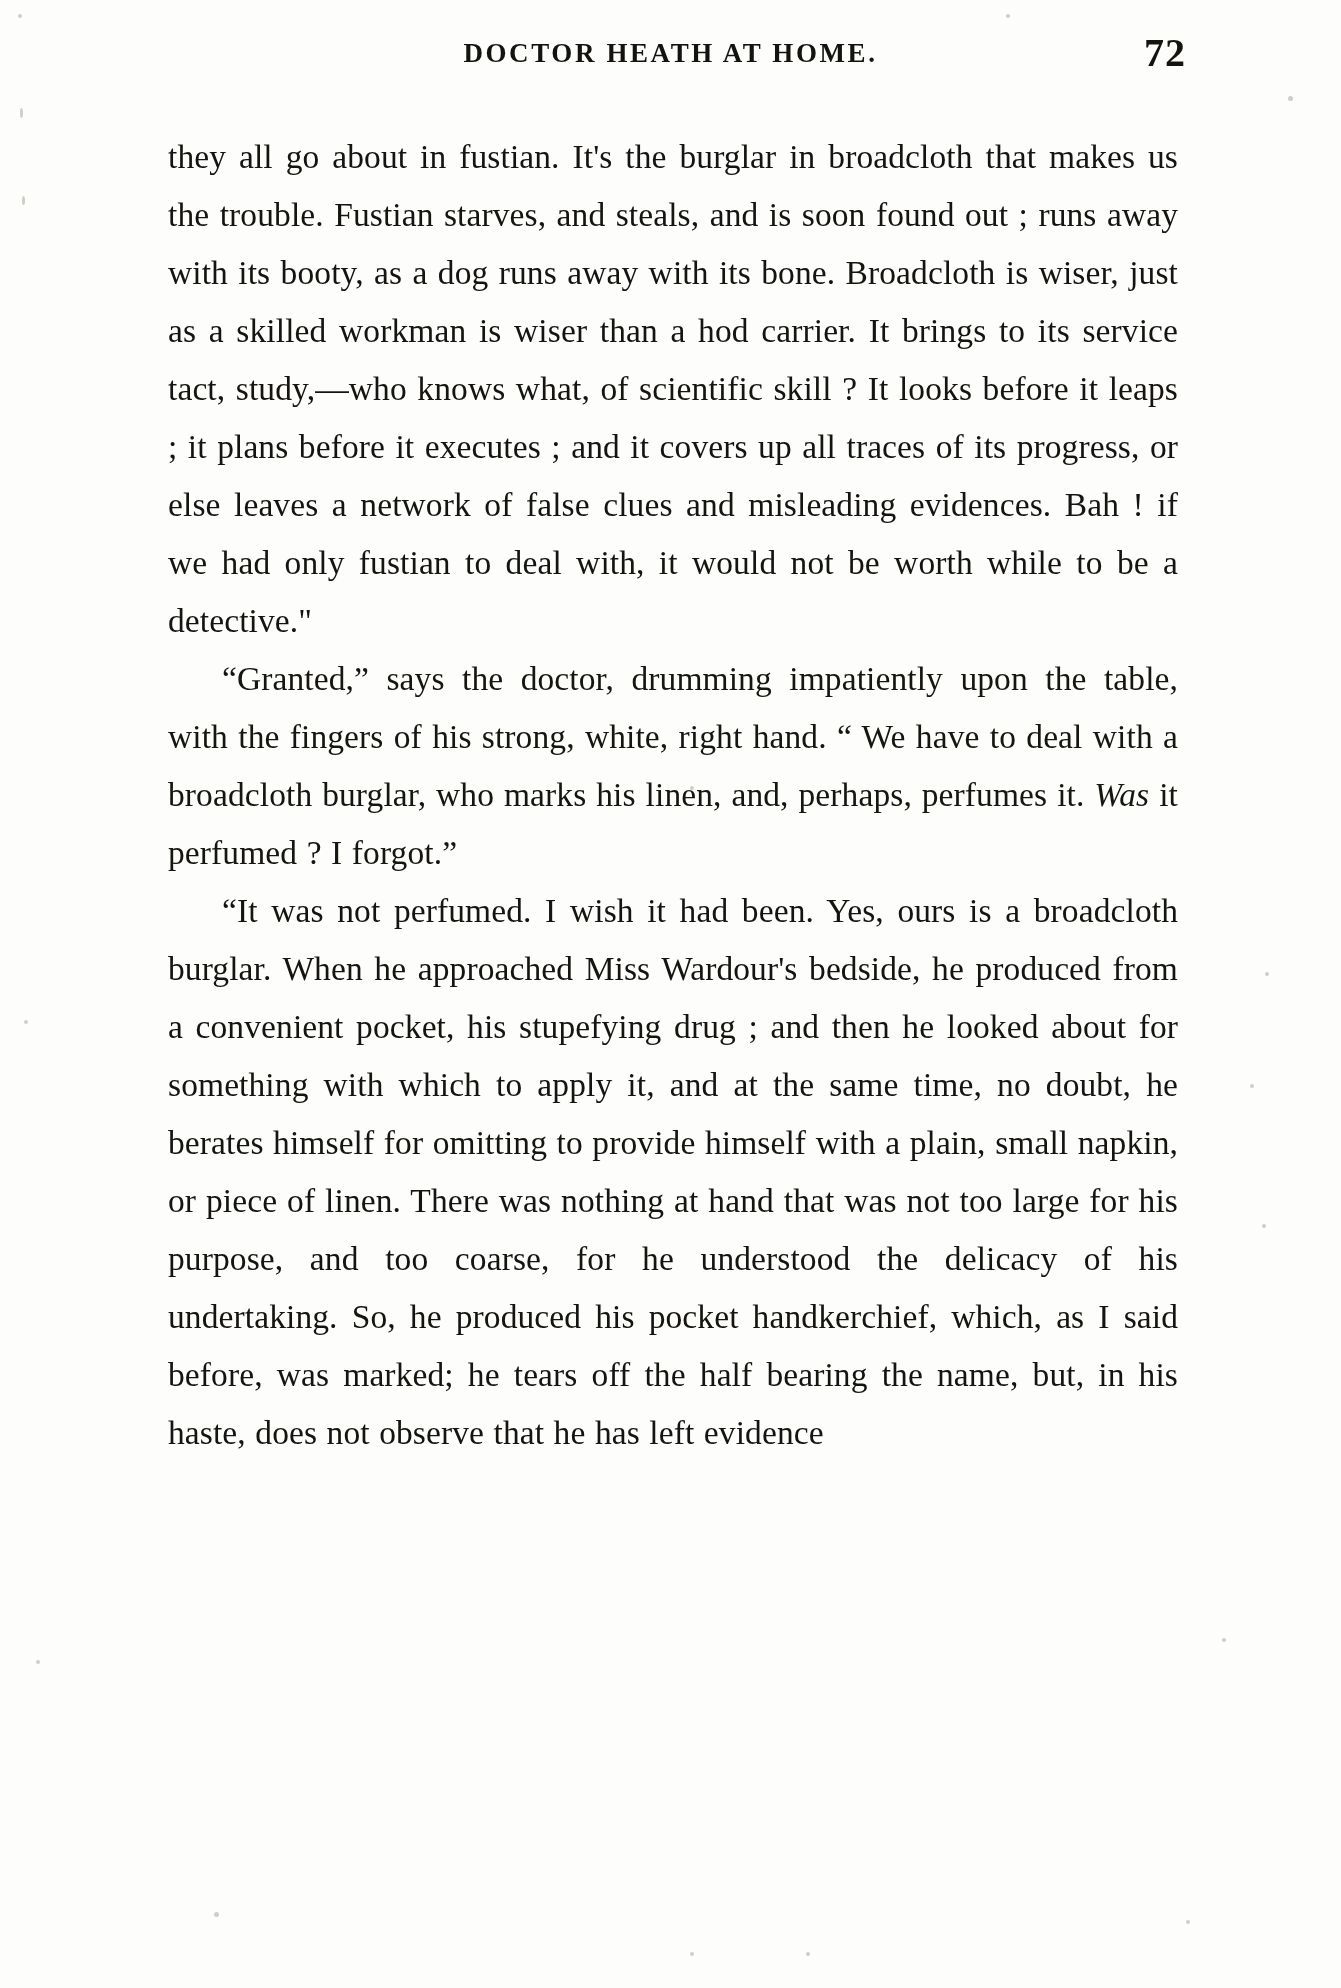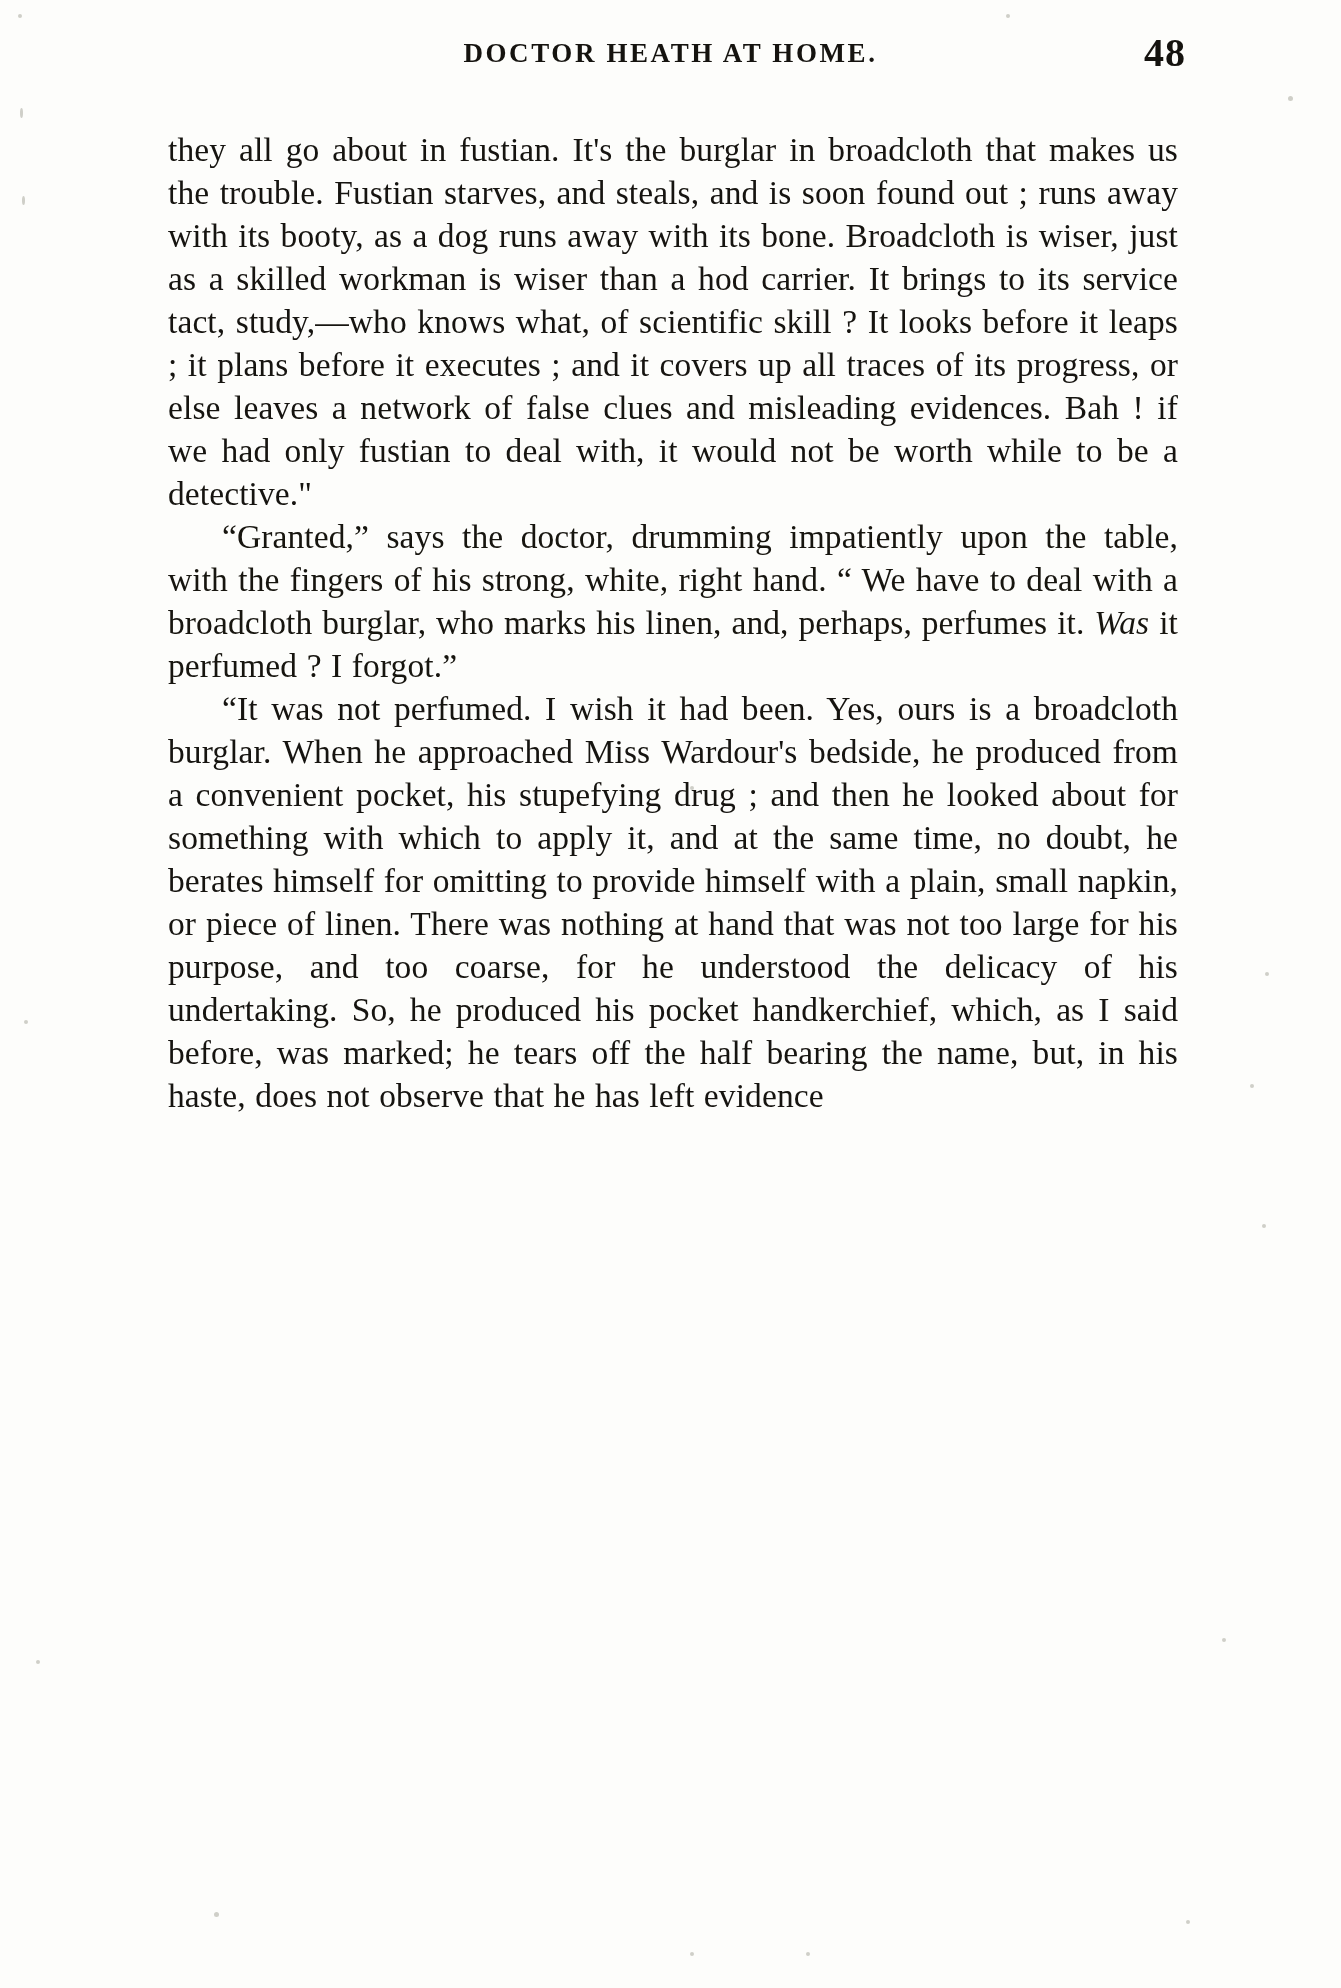--- a/index.html
+++ b/index.html
@@ -68,21 +68,21 @@
   .textblock {
     position: absolute;
     left: 168px;
     top: 128px;
     width: 1010px;
   }
 
   p {
     margin: 0;
     font-size: 33.5px;
-    line-height: 43px;
+    line-height: 58px;
     text-align: justify;
     text-justify: inter-word;
     color: #17150f;
     letter-spacing: 0.1px;
     word-spacing: 1px;
   }
 
   p.indent {
     text-indent: 54px;
   }
@@ -113,21 +113,21 @@
   <div class="speck" style="left:36px;  top:1660px;width:4px; height:4px;"></div>
   <div class="speck" style="left:214px; top:1912px;width:5px; height:5px;"></div>
   <div class="speck" style="left:690px; top:1952px;width:4px; height:4px;"></div>
   <div class="speck" style="left:806px; top:1952px;width:4px; height:4px;"></div>
   <div class="speck" style="left:1186px;top:1920px;width:4px; height:4px;"></div>
   <div class="speck" style="left:690px; top:786px; width:4px; height:4px;"></div>
   <div class="speck" style="left:1262px;top:1224px;width:4px; height:4px;"></div>
 
   <div class="header">
     <div class="running-head">Doctor Heath at Home.</div>
-    <div class="folio">48</div>
+    <div class="folio">72</div>
   </div>
 
   <div class="textblock">
 
     <p>they all go about in fustian.   It's the burglar in broadcloth that makes us the trouble.   Fustian starves, and steals, and is soon found out ; runs away with its booty, as a dog runs away with its bone.   Broadcloth is wiser, just as a skilled workman is wiser than a hod carrier. It brings to its service tact, study,—who knows what, of scientific skill ?   It looks before it leaps ; it plans before it executes ; and it covers up all traces of its progress, or else leaves a network of false clues and misleading evidences.   Bah ! if we had only fustian to deal with, it would not be worth while to be a detective."</p>
 
     <p class="indent"><span>“Granted,” says the doctor, drumming impatiently upon the table, with the fingers of his strong, white, right hand.   “ We have to deal with a broadcloth burglar, who marks his linen, and, perhaps, perfumes it.   </span><span class="ital">Was</span><span> it perfumed ?   I forgot.”</span></p>
 
     <p class="indent">“It was not perfumed.   I wish it had been.   Yes, ours is a broadcloth burglar.   When he approached Miss Wardour's bedside, he produced from a convenient pocket, his stupefying drug ; and then he looked about for something with which to apply it, and at the same time, no doubt, he berates himself for omitting to provide himself with a plain, small napkin, or piece of linen.   There was nothing at hand that was not too large for his purpose, and too coarse, for he understood the delicacy of his undertaking.   So, he produced his pocket handkerchief, which, as I said before, was marked; he tears off the half bearing the name, but, in his haste, does not observe that he has left evidence</p>
 

